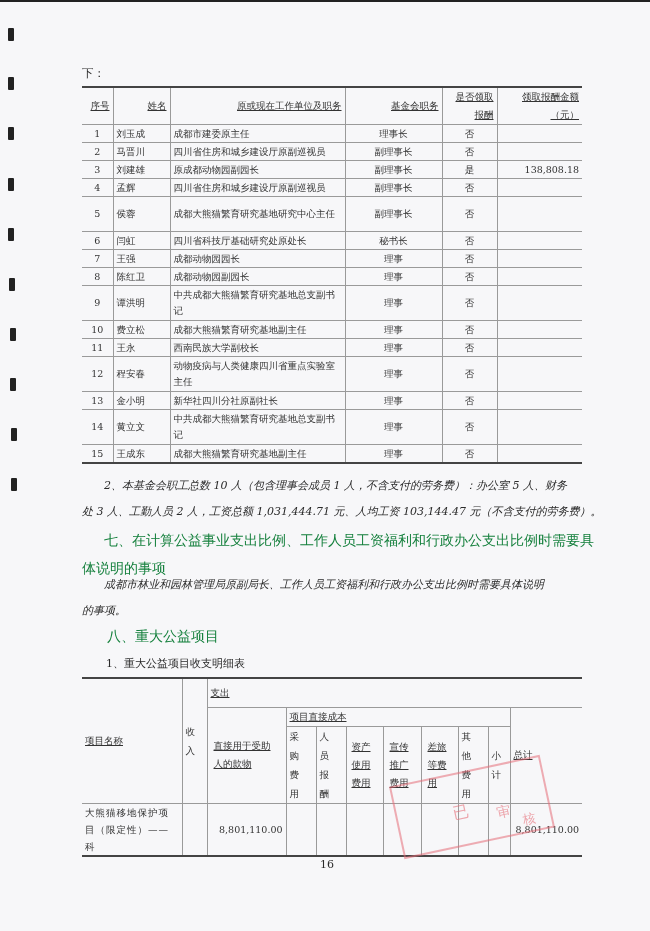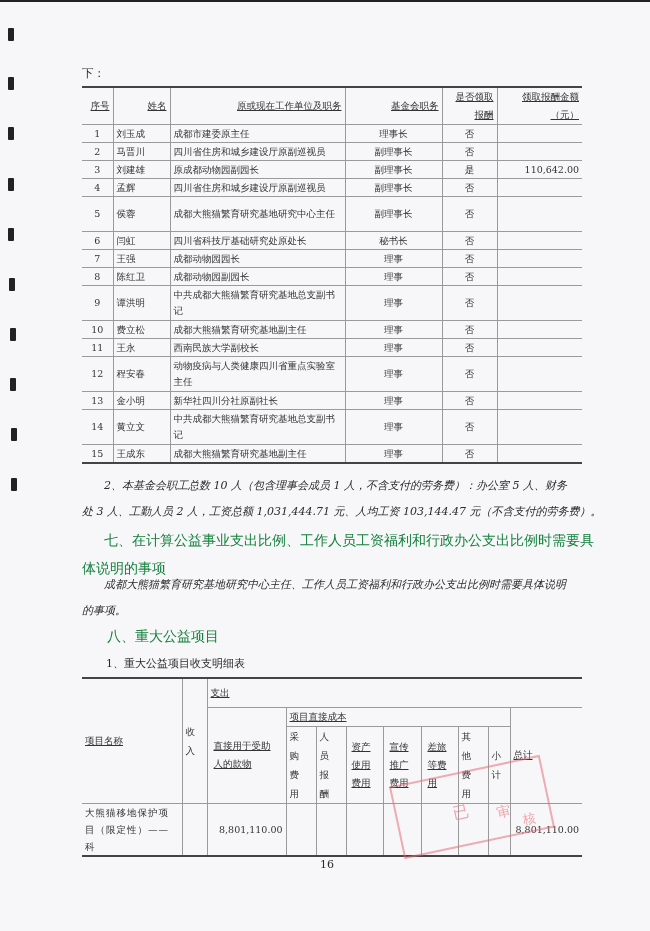--- a/index.html
+++ b/index.html
@@ -82,21 +82,21 @@
         <td class="c">副理事长</td>
         <td class="c">否</td>
         <td class="r"></td>
       </tr>
     <tr>
         <td class="c">3</td>
         <td>刘建雄</td>
         <td>原成都动物园副园长</td>
         <td class="c">副理事长</td>
         <td class="c">是</td>
-        <td class="r">110,642.00</td>
+        <td class="r">138,808.18</td>
       </tr>
     <tr>
         <td class="c">4</td>
         <td>孟辉</td>
         <td>四川省住房和城乡建设厅原副巡视员</td>
         <td class="c">副理事长</td>
         <td class="c">否</td>
         <td class="r"></td>
       </tr>
     <tr>
@@ -193,21 +193,21 @@
 <div class="para" style="left:82px;top:473px;width:510px;">
   <div style="padding-left:22px;white-space:nowrap;">2、本基金会职工总数 10 人（包含理事会成员 1 人，不含支付的劳务费）：办公室 5 人、财务</div>
   <div style="white-space:nowrap;">处 3 人、工勤人员 2 人，工资总额 1,031,444.71 元、人均工资 103,144.47 元（不含支付的劳务费）。</div>
 </div>
 
 <div class="heading" style="left:82px;top:526px;width:510px;">
   <div style="padding-left:22px;white-space:nowrap;">七、在计算公益事业支出比例、工作人员工资福利和行政办公支出比例时需要具</div>
   <div style="white-space:nowrap;">体说明的事项</div>
 </div>
 <div class="para" style="left:82px;top:572px;width:510px;">
-  <div style="padding-left:22px;white-space:nowrap;">成都大熊猫繁育研究基地研究中心主任、工作人员工资福利和行政办公支出比例时需要具体说明</div>
+  <div style="padding-left:22px;white-space:nowrap;">成都市林业和园林管理局原副局长、工作人员工资福利和行政办公支出比例时需要具体说明</div>
   <div style="white-space:nowrap;">的事项。</div>
 </div>
 
 <div class="heading" style="left:107px;top:622px;">八、重大公益项目</div>
 <div class="txt" style="left:106px;top:657px;font-size:11px;">1、重大公益项目收支明细表</div>
 
 <table class="t2">
   <colgroup>
     <col style="width:100px">
       <col style="width:25px">

